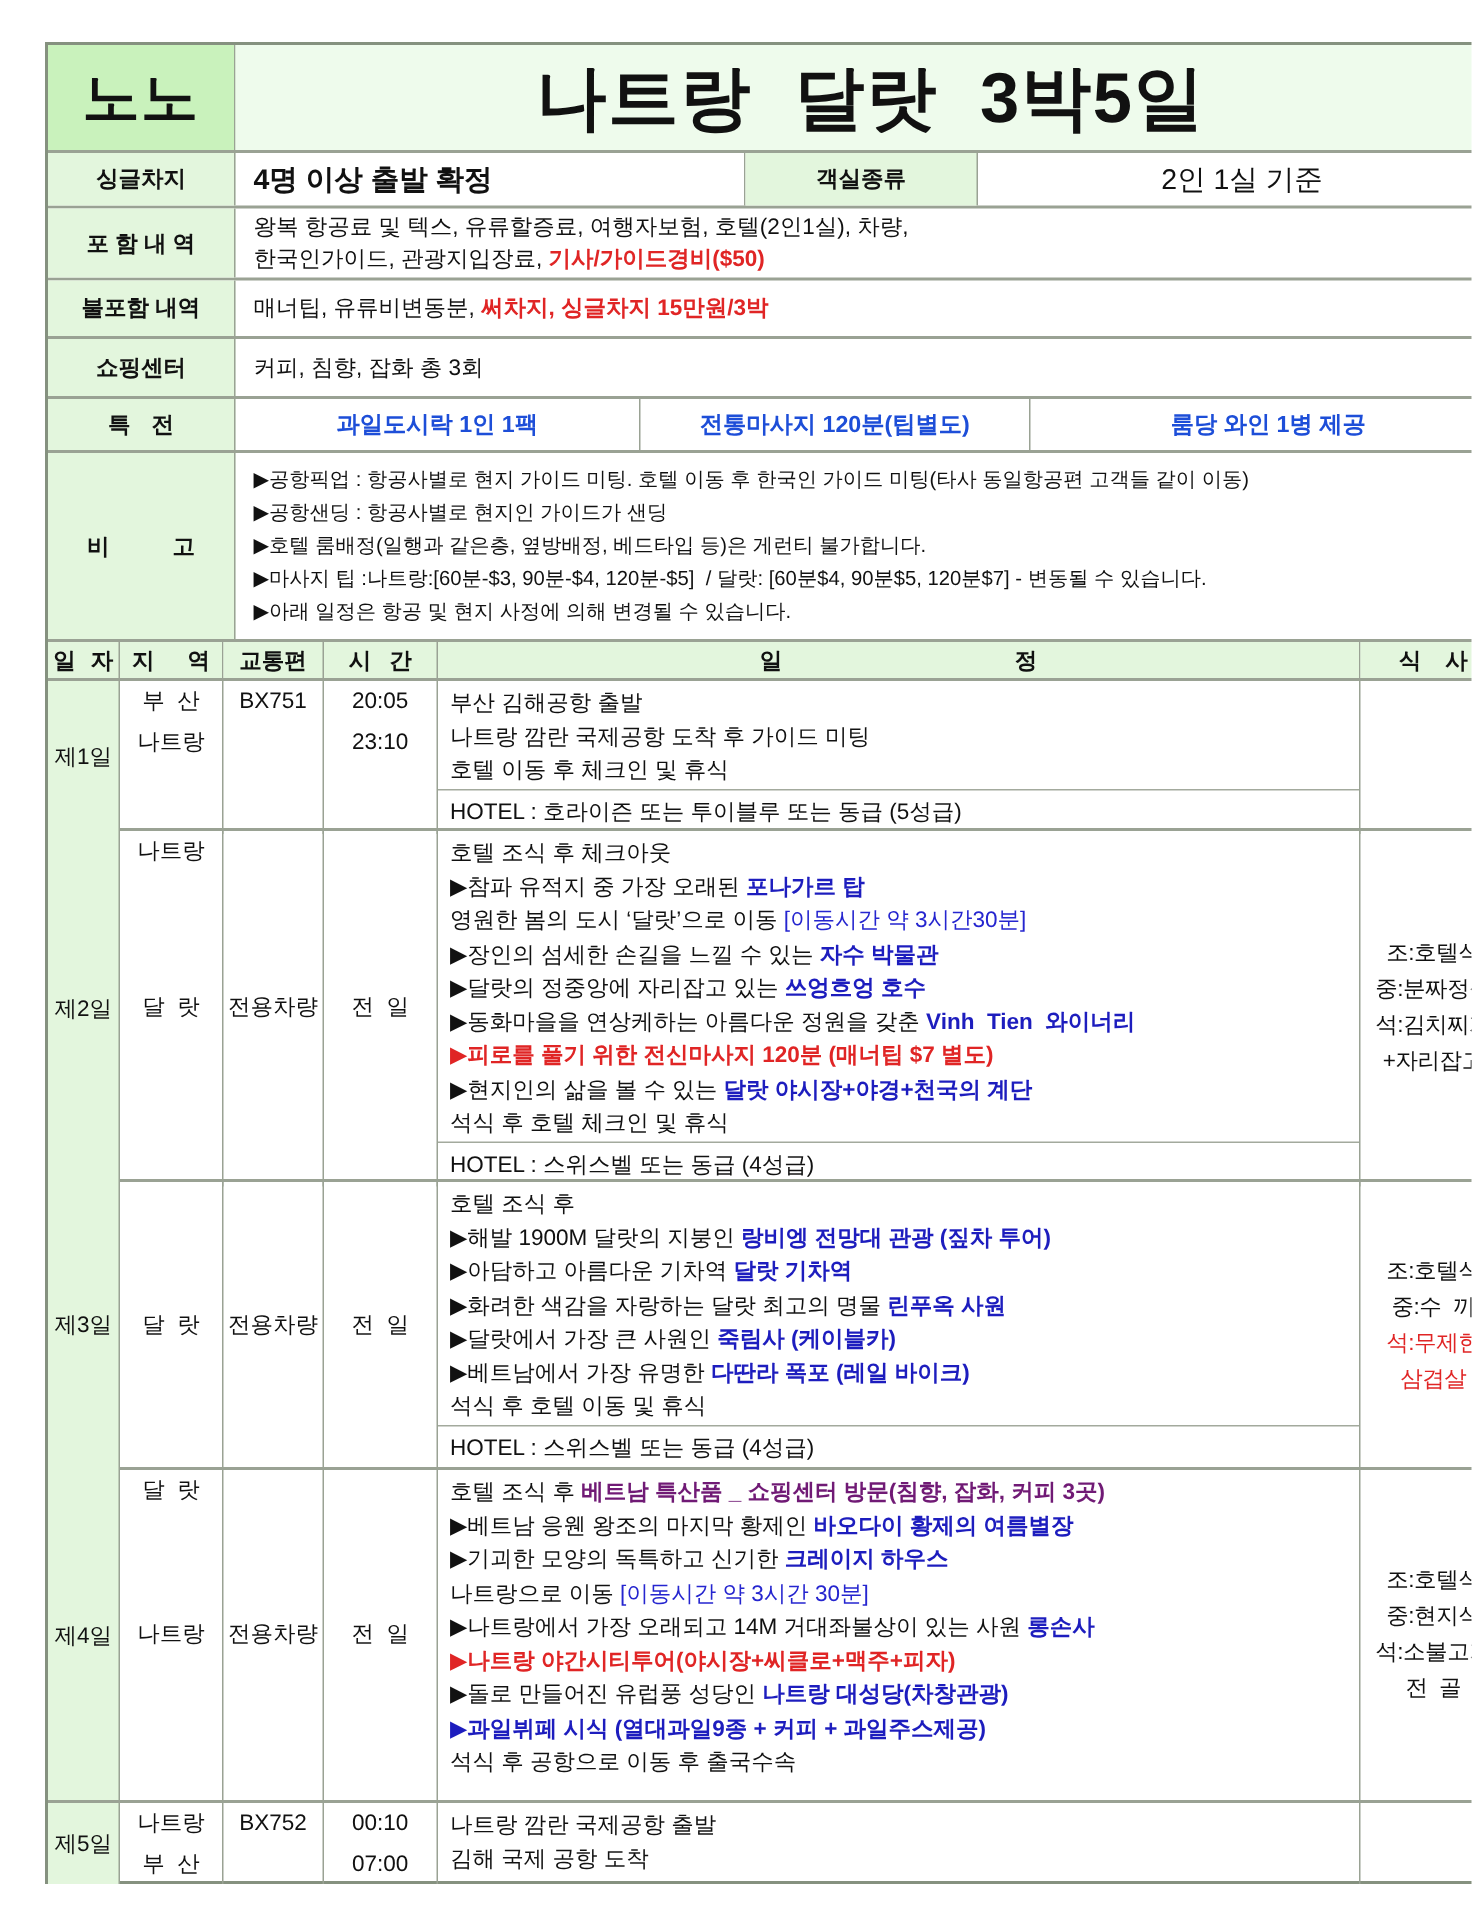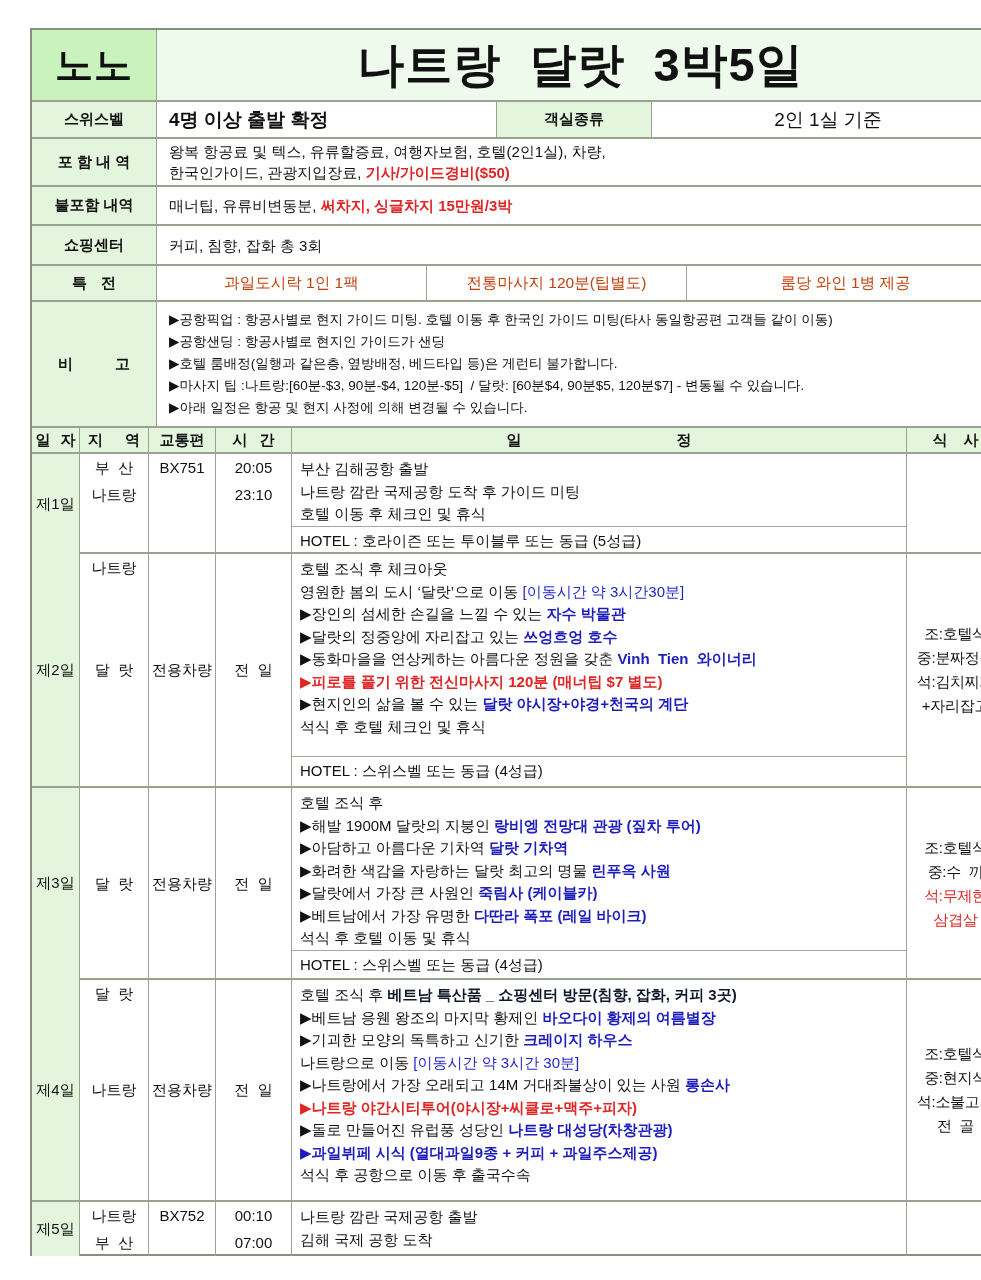--- a/index.html
+++ b/index.html
@@ -38,25 +38,25 @@
   .r-special{height:36px;grid-template-columns:125px 270px 260px 1fr;}
   .r-notes{height:126px;grid-template-columns:125px 1fr;}
   .val{display:flex;align-items:center;padding:0 12px;font-size:19px;white-space:pre;}
   .val.bold{font-weight:bold;}
   .val.center{justify-content:center;padding:0;}
   .richbox{display:flex;flex-direction:column;justify-content:center;padding:2px 12px;}
   .rich-line{line-height:21px;font-size:15px;white-space:pre;}
   .notesbox .rich-line{line-height:22px;font-size:13.5px;}
   .bluecell{
     display:flex;align-items:center;justify-content:center;
-    color:#c2410c;font-weight:normal;font-size:15.5px;white-space:pre;
+    color:#1d4ed8;font-weight:bold;font-size:15.5px;white-space:pre;
   }
   
   .seg-k{color:#111;}
-  .seg-kb{color:#0f172a;font-weight:bold;}
+  .seg-kb{color:#701a75;font-weight:bold;}
   .seg-b{color:#1d1dbe;font-weight:bold;}
   .seg-bl{color:#2525cf;}
   .seg-rb{color:#e02525;font-weight:bold;}
   .seg-r{color:#e02525;}
   
   .sch-head{height:26px;grid-template-columns:48px 69px 67px 76px 1fr 97px;}
   .sch-head .hcell{
     background:#e3f6dd;display:flex;align-items:center;justify-content:center;
     font-weight:bold;font-size:15px;
   }
@@ -80,21 +80,21 @@
 <body>
 
 <div class="doc">
 
   <div class="trow r-head first">
     <div class="cell vline logo">노노</div>
     <div class="cell title">나트랑 달랏 3박5일</div>
   </div>
 
   <div class="trow r-depart">
-    <div class="cell vline lab">스위스벨</div>
+    <div class="cell vline lab">싱글차지</div>
     <div class="cell vline val bold">4명 이상 출발 확정</div>
     <div class="cell vline lab">객실종류</div>
     <div class="cell val center">2인 1실 기준</div>
   </div>
 
   <div class="trow r-include">
     <div class="cell vline lab">포 함 내 역</div>
     <div class="cell richbox">
         <div class="rich-line"><span class="seg-k">왕복 항공료 및 텍스, 유류할증료, 여행자보험, 호텔(2인1실), 차량,</span></div>
         <div class="rich-line"><span class="seg-k">한국인가이드, 관광지입장료, </span><span class="seg-rb">기사/가이드경비($50)</span></div>
@@ -180,20 +180,21 @@
         <div class="cell c-meal"></div>
       </div>
       <div class="day-row" style="height: 234px;">
         <div class="cell vline c-day">제2일</div>
         <div class="cell vline c-plain top"><div>나트랑</div><div class="midspan">달  랏</div></div>
         <div class="cell vline c-plain vcent">전용차량</div>
         <div class="cell vline c-plain vcent"><div>전  일</div></div>
         <div class="cell vline c-itin">
           <div class="itin-main">
             <div class="itin-line"><span class="seg-k">호텔 조식 후 체크아웃</span></div>
+            <div class="itin-line"><span class="seg-k">▶참파 유적지 중 가장 오래된 </span><span class="seg-b">포나가르 탑</span></div>
             <div class="itin-line"><span class="seg-k">영원한 봄의 도시 ‘달랏’으로 이동 </span><span class="seg-bl">[이동시간 약 3시간30분]</span></div>
             <div class="itin-line"><span class="seg-k">▶장인의 섬세한 손길을 느낄 수 있는 </span><span class="seg-b">자수 박물관</span></div>
             <div class="itin-line"><span class="seg-k">▶달랏의 정중앙에 자리잡고 있는 </span><span class="seg-b">쓰엉흐엉 호수</span></div>
             <div class="itin-line"><span class="seg-k">▶동화마을을 연상케하는 아름다운 정원을 갖춘 </span><span class="seg-b">Vinh  Tien  와이너리</span></div>
             <div class="itin-line"><span class="seg-rb">▶피로를 풀기 위한 전신마사지 120분 (매너팁 $7 별도)</span></div>
             <div class="itin-line"><span class="seg-k">▶현지인의 삶을 볼 수 있는 </span><span class="seg-b">달랏 야시장+야경+천국의 계단</span></div>
             <div class="itin-line"><span class="seg-k">석식 후 호텔 체크인 및 휴식</span></div>
           </div>
           <div class="itin-hotel">HOTEL : 스위스벨 또는 동급 (4성급)</div>
         </div>

